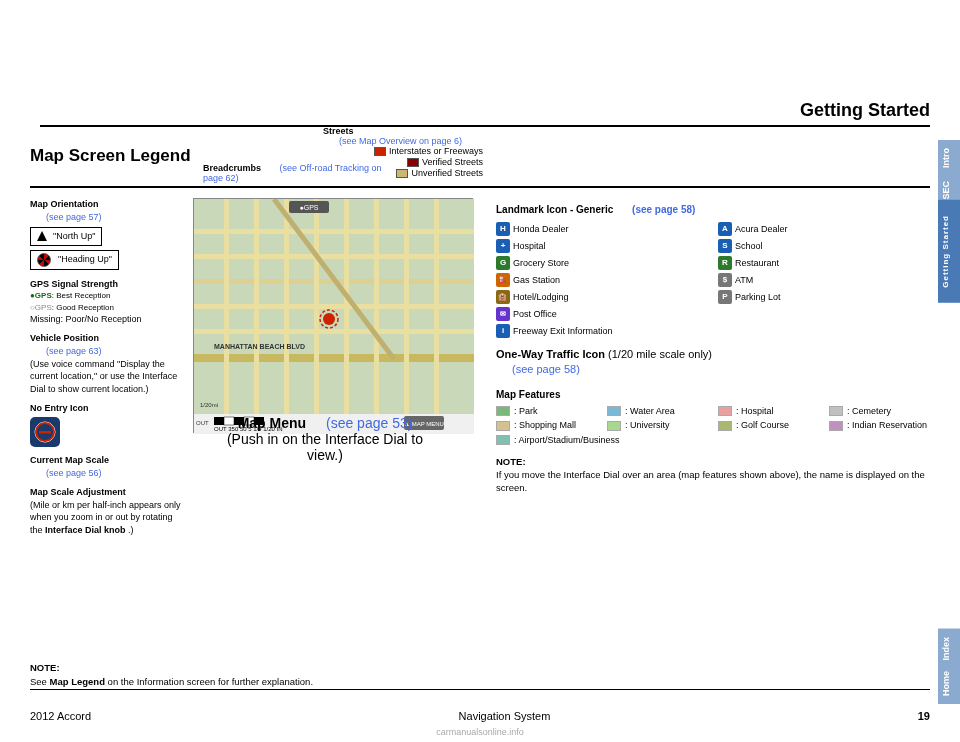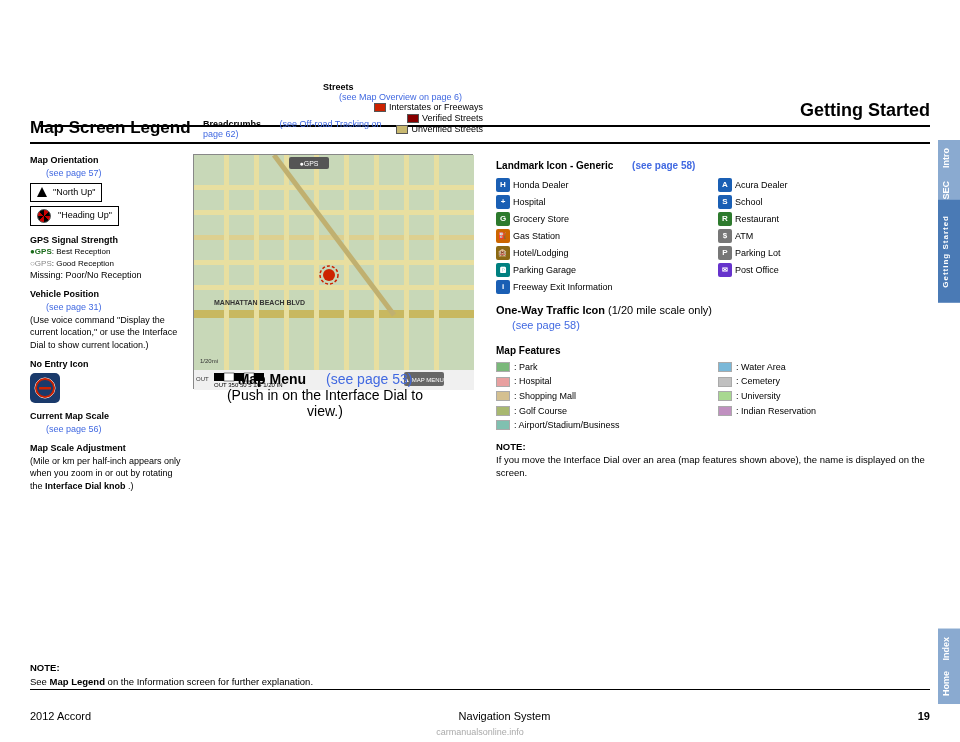--- a/index.html
+++ b/index.html
@@ -72,21 +72,21 @@
     .icon-teal { background: #008080; color: #fff; border-radius: 2px; }
     .icon-gray { background: #777; color: #fff; border-radius: 2px; }
 
     
     .map-features {
       margin-top: 8px;
     }
 
     .feature-grid {
       display: grid;
-      grid-template-columns: 1fr 1fr;
+      grid-template-columns: 1fr 1fr 1fr 1fr;
       gap: 2px 10px;
       font-size: 9px;
     }
 
     .feature-item {
       display: flex;
       align-items: center;
       gap: 4px;
     }
 
@@ -126,22 +126,23 @@
       position: absolute;
       top: 118px;
       left: 30px;
       width: 900px;
     }
 
     .section-title-bar {
       font-size: 17px;
       font-weight: bold;
       border-bottom: 2px solid #000;
-      padding-bottom: 4px;
+      padding-bottom: 20px;
       margin-bottom: 10px;
+      margin-top: 28px;
     }
 
     .body-layout {
       display: flex;
       gap: 8px;
       align-items: flex-start;
     }
 
     .col-left {
       width: 155px;
@@ -327,21 +328,21 @@
 
       <div class="ann-block">
         <div class="ann-title">GPS Signal Strength</div>
         <div style="color:#1a6b1a;font-size:8px;font-weight:bold;">●GPS<span style="color:#000;font-weight:normal;">: Best Reception</span></div>
         <div style="color:#888;font-size:8px;">○GPS<span style="color:#000;">: Good Reception</span></div>
         <div>Missing: Poor/No Reception</div>
       </div>
 
       <div class="ann-block">
         <div class="ann-title">Vehicle Position</div>
-        <div class="ann-ref">(see page 31)</div>
+        <div class="ann-ref">(see page 63)</div>
         <div>(Use voice command "Display the current location," or use the Interface Dial to show current location.)</div>
       </div>
 
       <div class="ann-block">
         <div class="ann-title">No Entry Icon</div>
         <div style="margin-top:2px;">
           <div style="width:30px;height:30px;background:#1a3a6b;border-radius:5px;display:flex;align-items:center;justify-content:center;">
             <svg width="24" height="24" viewBox="0 0 24 24">
               <circle cx="12" cy="12" r="10" fill="#1a3a6b" stroke="#fff" stroke-width="1"></circle>
               <path d="M7 11 L17 11 L17 13 L7 13 Z" fill="#cc2200"></path>
@@ -497,24 +498,20 @@
           <div class="landmark-item">
             <div class="landmark-icon icon-brown" style="font-size:7px;">🏨</div>
             <span>Hotel/Lodging</span>
           </div>
           <div class="landmark-item">
             <div class="landmark-icon icon-gray">P</div>
             <span>Parking Lot</span>
           </div>
 
           <div class="landmark-item">
-            <div class="landmark-icon icon-teal" style="font-size:7px;">🅿</div>
-            <span>Parking Garage</span>
-          </div>
-          <div class="landmark-item">
             <div class="landmark-icon icon-purple" style="font-size:7px;">✉</div>
             <span>Post Office</span>
           </div>
 
           <div class="landmark-item" style="grid-column:span 2;">
             <div class="landmark-icon icon-blue">i</div>
             <span>Freeway Exit Information</span>
           </div>
         </div>
       </div>

